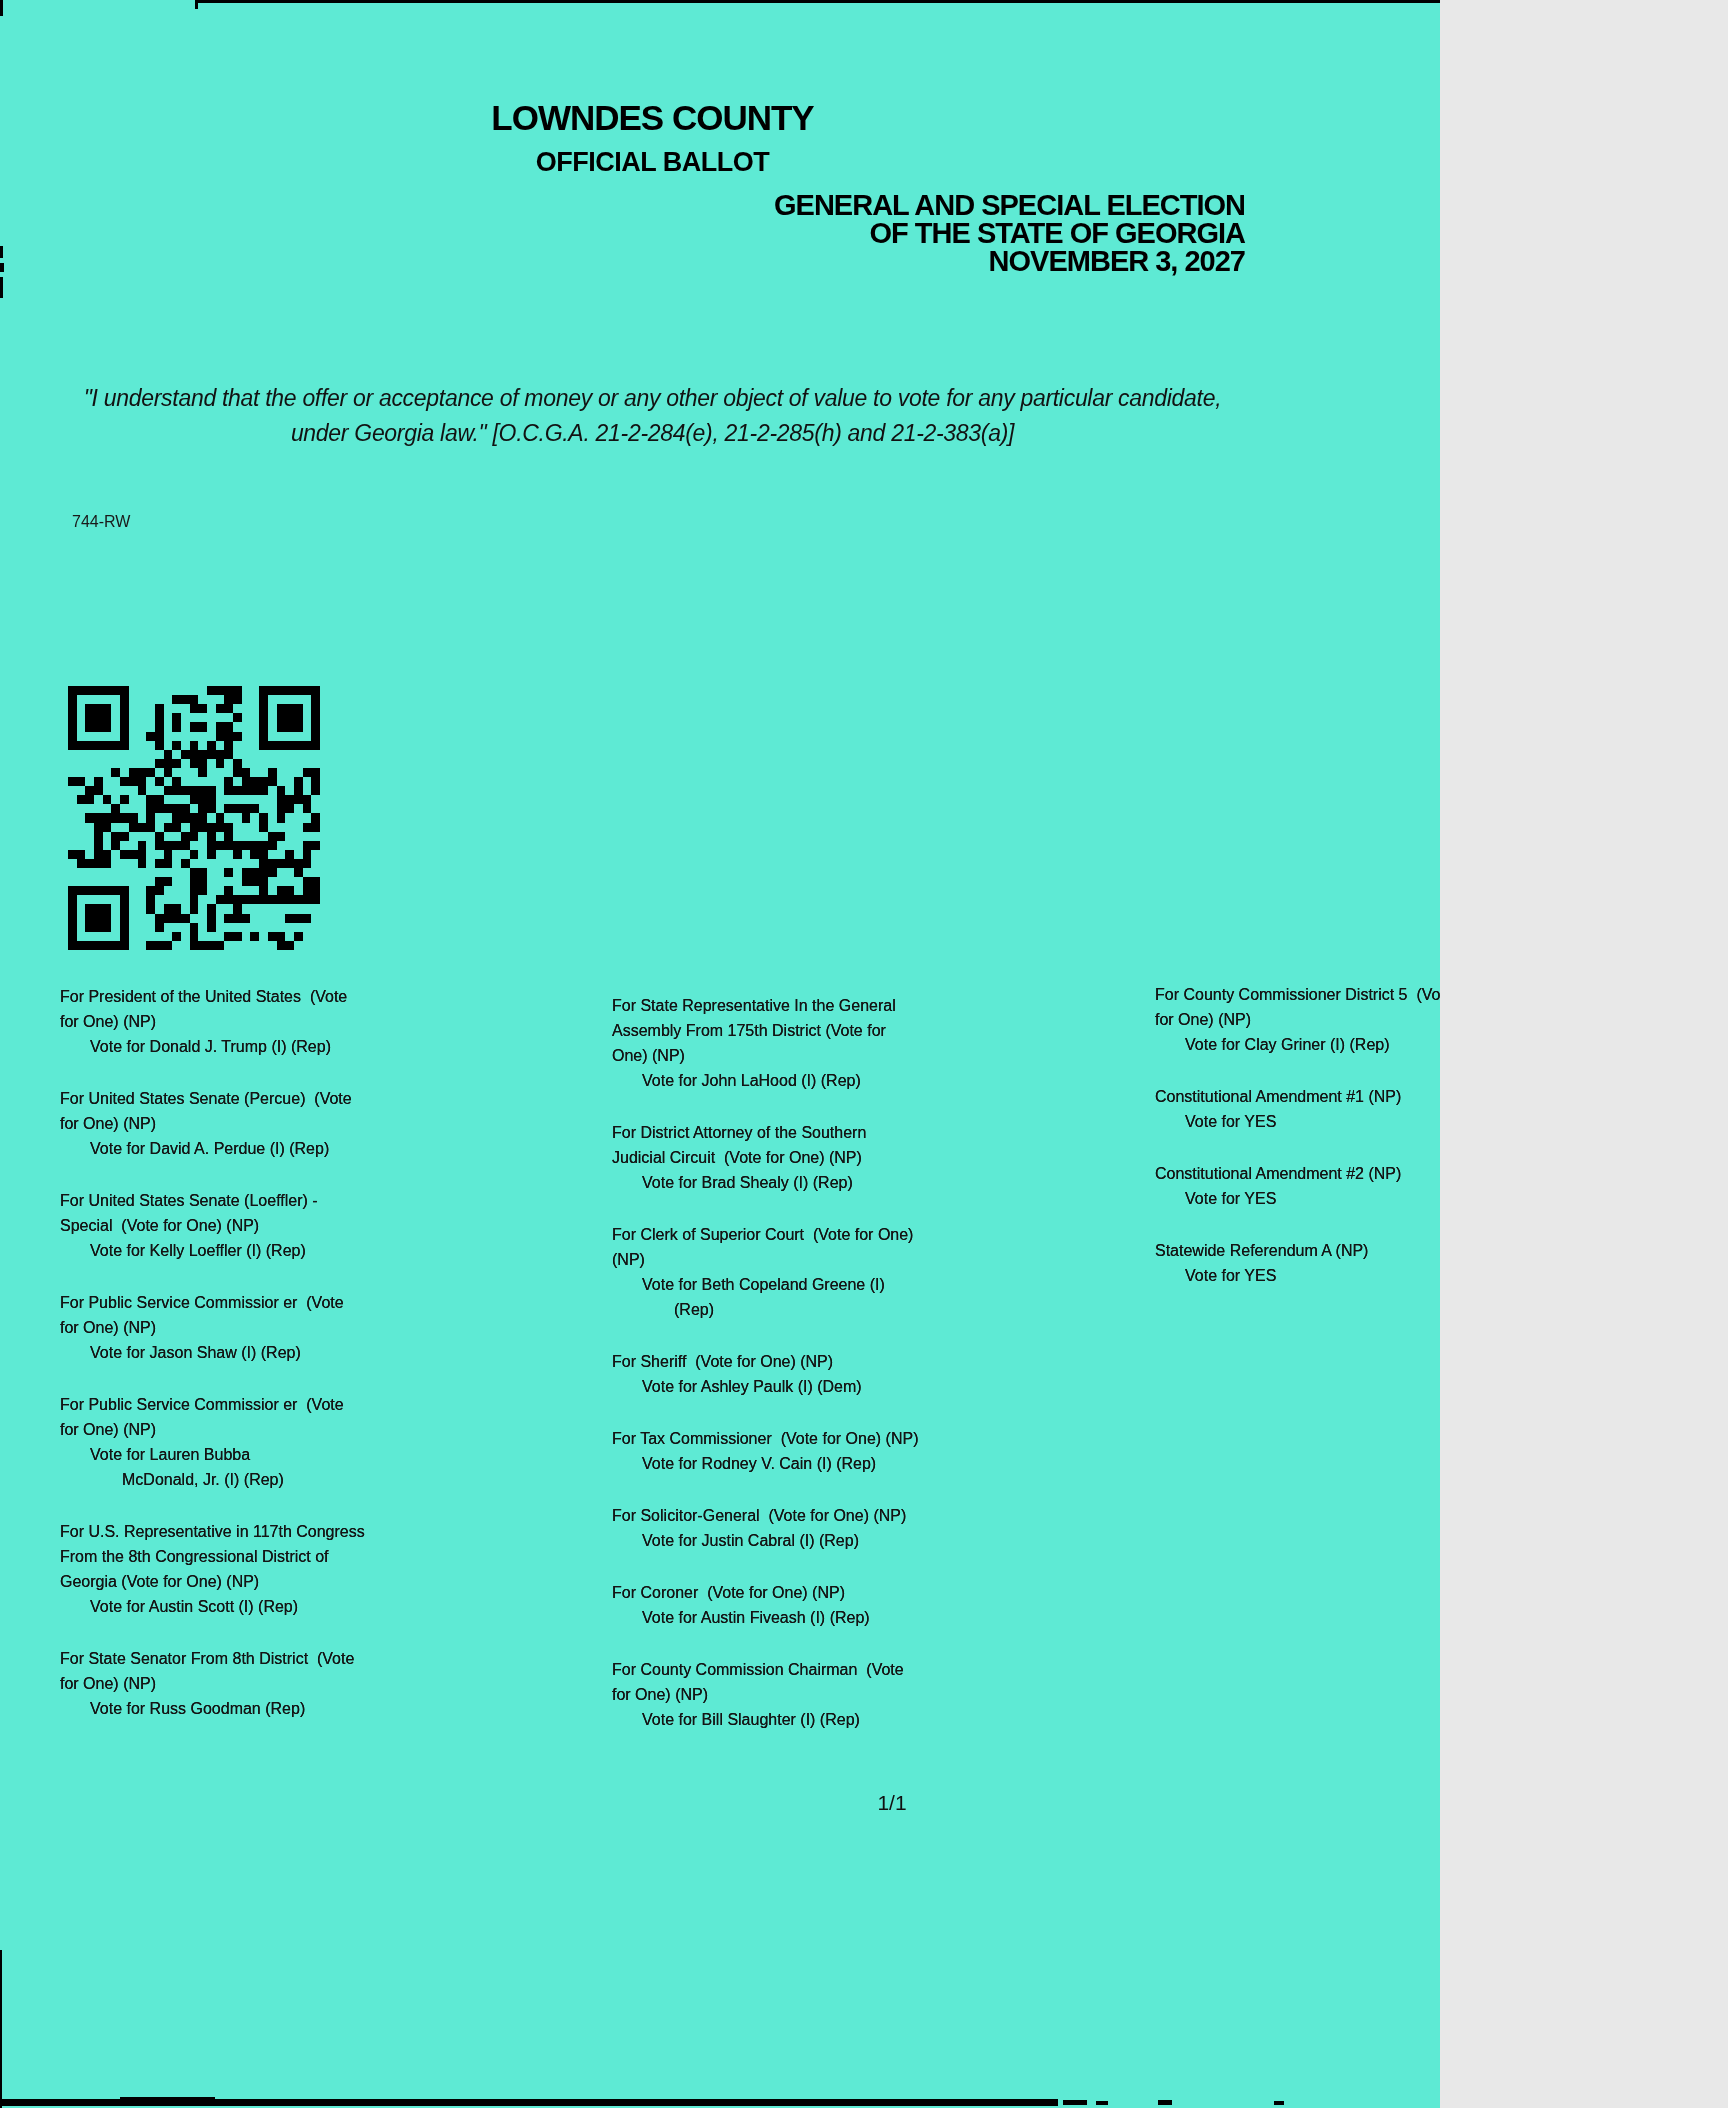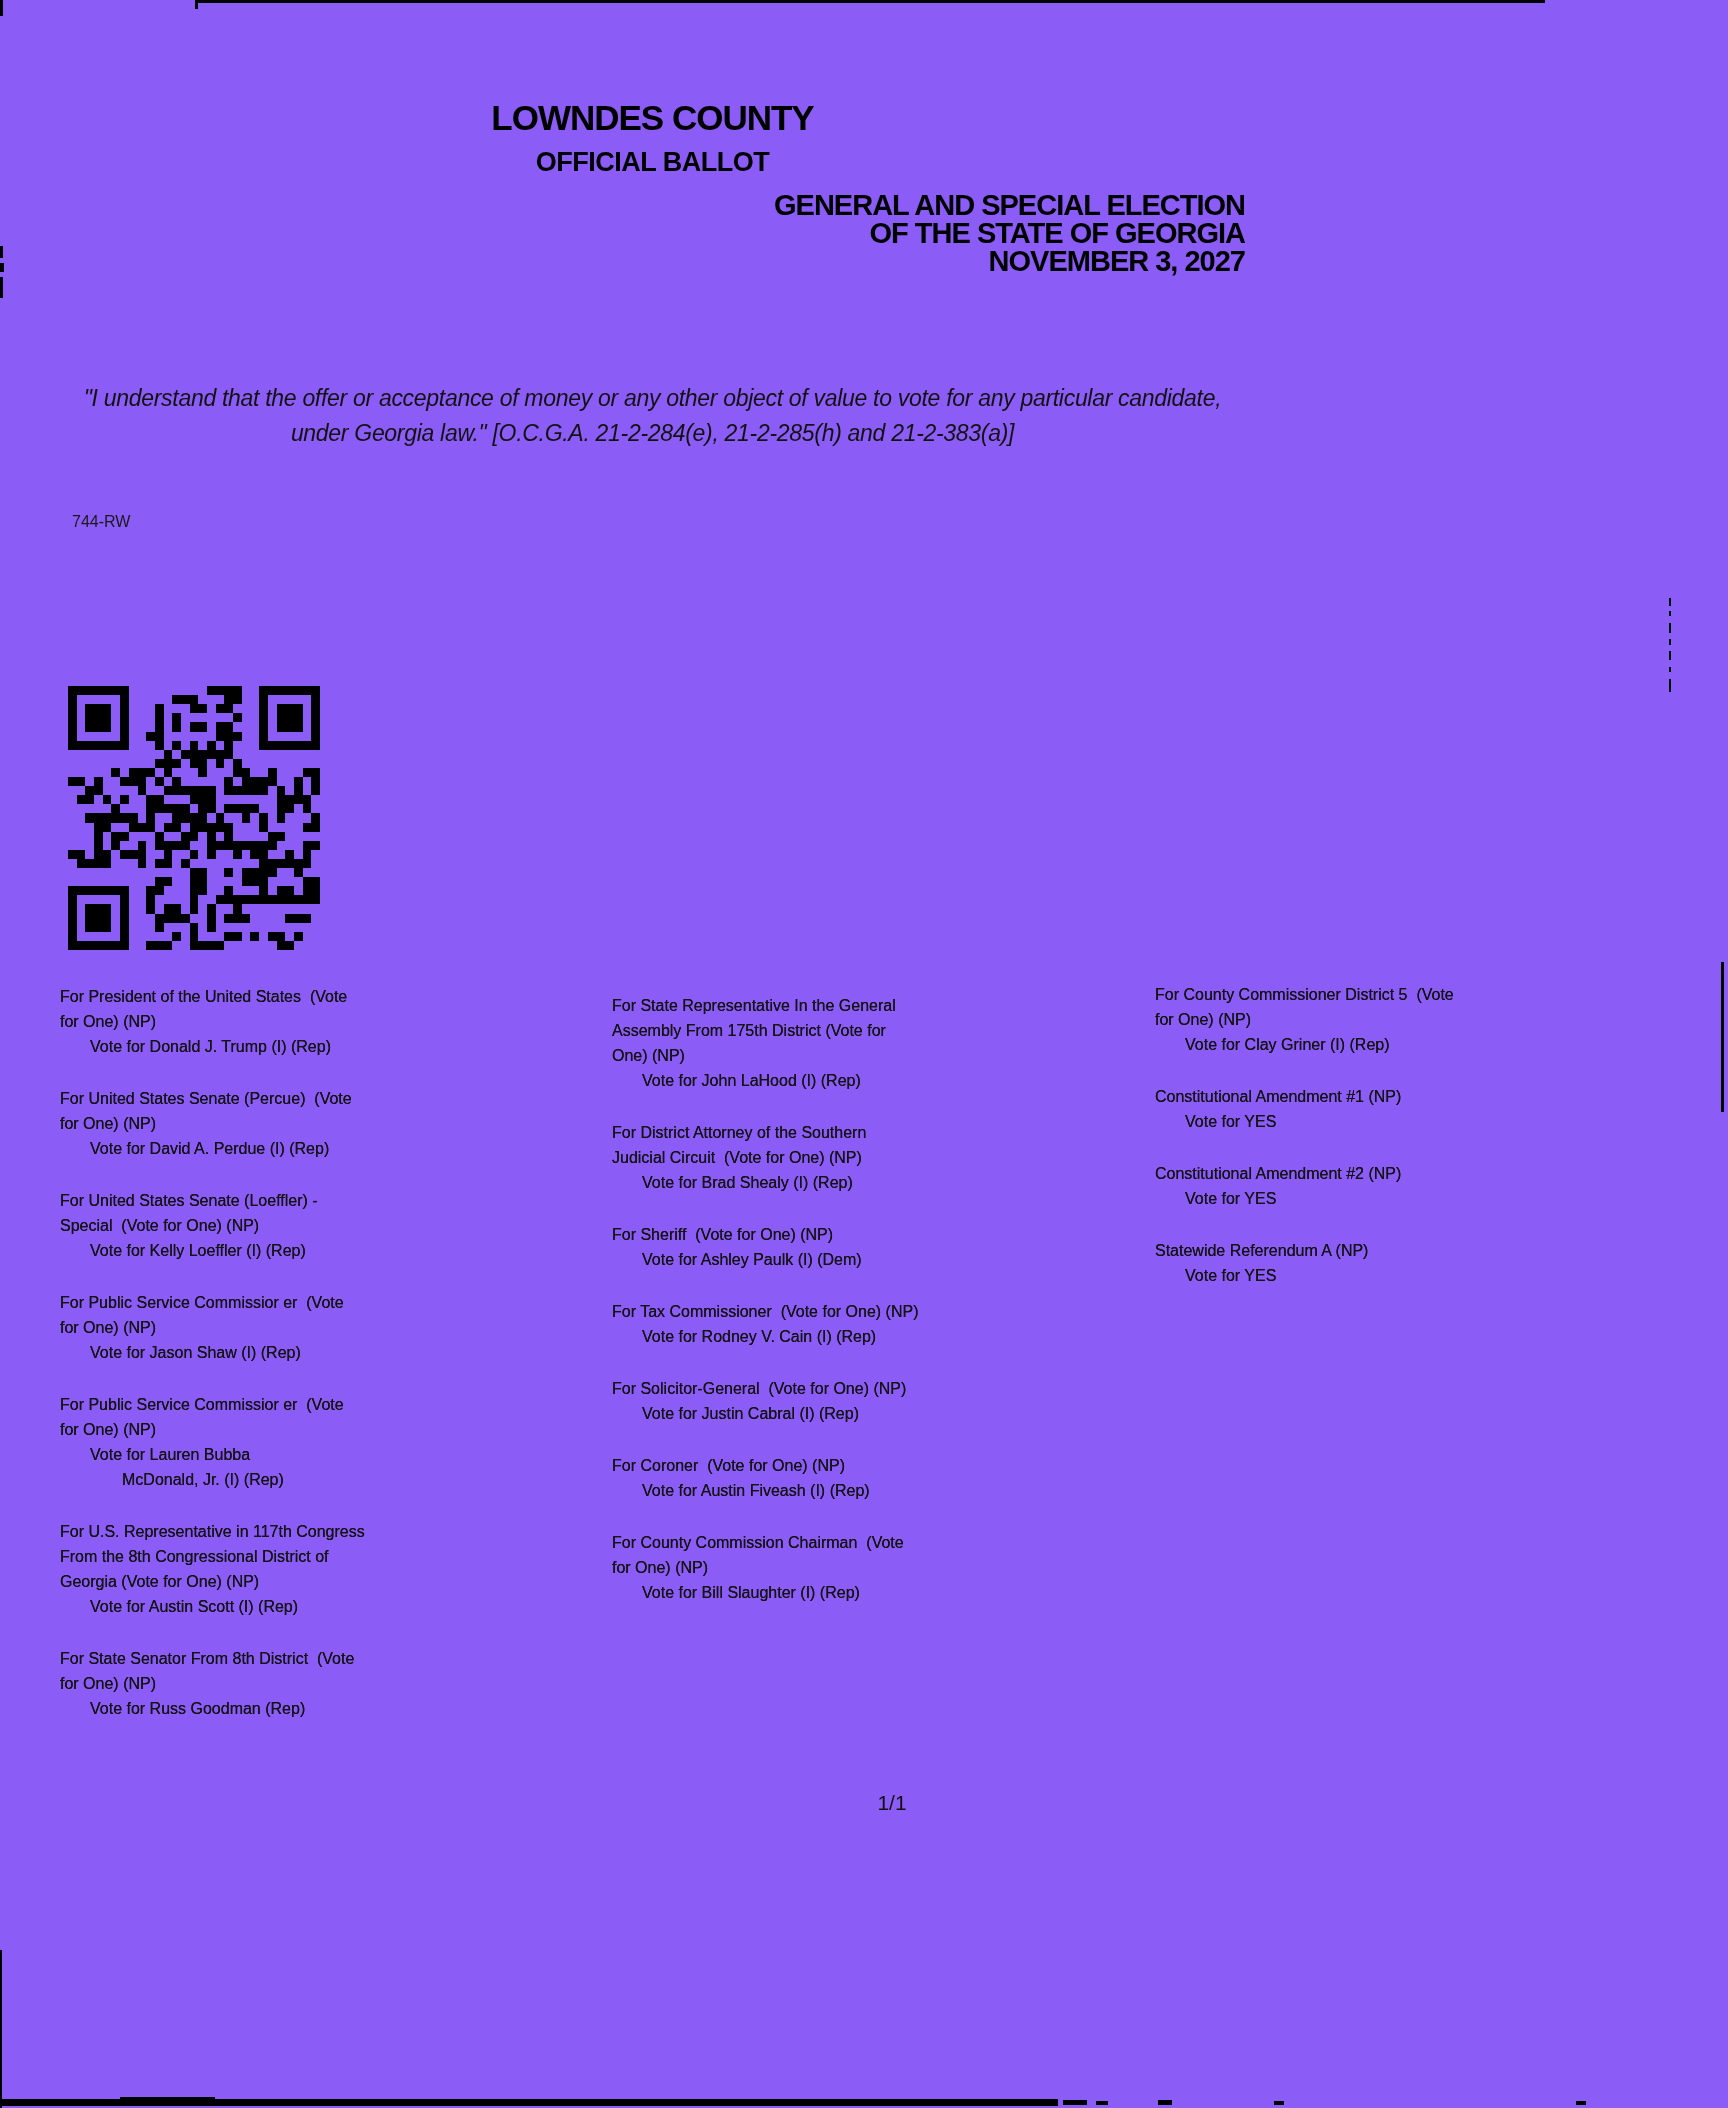--- a/index.html
+++ b/index.html
@@ -1,20 +1,20 @@
 <!DOCTYPE html>
 <html><head>
 <meta charset="utf-8">
 <style>
   html,body{margin:0;padding:0;}
   body{background:#e8e8e8;}
   #page{
     position:relative;
-    width:1728px;height:2108px;
-    background:#8b5cf6;
+    width:1440px;height:2108px;
+    background:#5eead4;
     overflow:hidden;
     font-family:"Liberation Sans","DejaVu Sans",sans-serif;
     color:#161616;
   }
   
   .hdr{position:absolute;left:60px;width:1185px;text-align:center;color:#000;}
   #county{top:98px;font-size:35px;font-weight:bold;letter-spacing:-1px;}
   #ballot-type{top:147px;font-size:27px;font-weight:bold;letter-spacing:-0.5px;}
   #election{top:191px;font-size:29px;font-weight:bold;line-height:28px;letter-spacing:-1px;text-align:right;}
   
@@ -409,20 +409,26 @@
           <div class="line ind0">Assembly From 175th District (Vote for</div>
           <div class="line ind0">One) (NP)</div>
           <div class="line ind1">Vote for John LaHood (I) (Rep)</div>
         </div>
         <div class="block">
           <div class="line ind0">For District Attorney of the Southern</div>
           <div class="line ind0">Judicial Circuit  (Vote for One) (NP)</div>
           <div class="line ind1">Vote for Brad Shealy (I) (Rep)</div>
         </div>
         <div class="block">
+          <div class="line ind0">For Clerk of Superior Court  (Vote for One)</div>
+          <div class="line ind0">(NP)</div>
+          <div class="line ind1">Vote for Beth Copeland Greene (I)</div>
+          <div class="line ind2">(Rep)</div>
+        </div>
+        <div class="block">
           <div class="line ind0">For Sheriff  (Vote for One) (NP)</div>
           <div class="line ind1">Vote for Ashley Paulk (I) (Dem)</div>
         </div>
         <div class="block">
           <div class="line ind0">For Tax Commissioner  (Vote for One) (NP)</div>
           <div class="line ind1">Vote for Rodney V. Cain (I) (Rep)</div>
         </div>
         <div class="block">
           <div class="line ind0">For Solicitor-General  (Vote for One) (NP)</div>
           <div class="line ind1">Vote for Justin Cabral (I) (Rep)</div>

